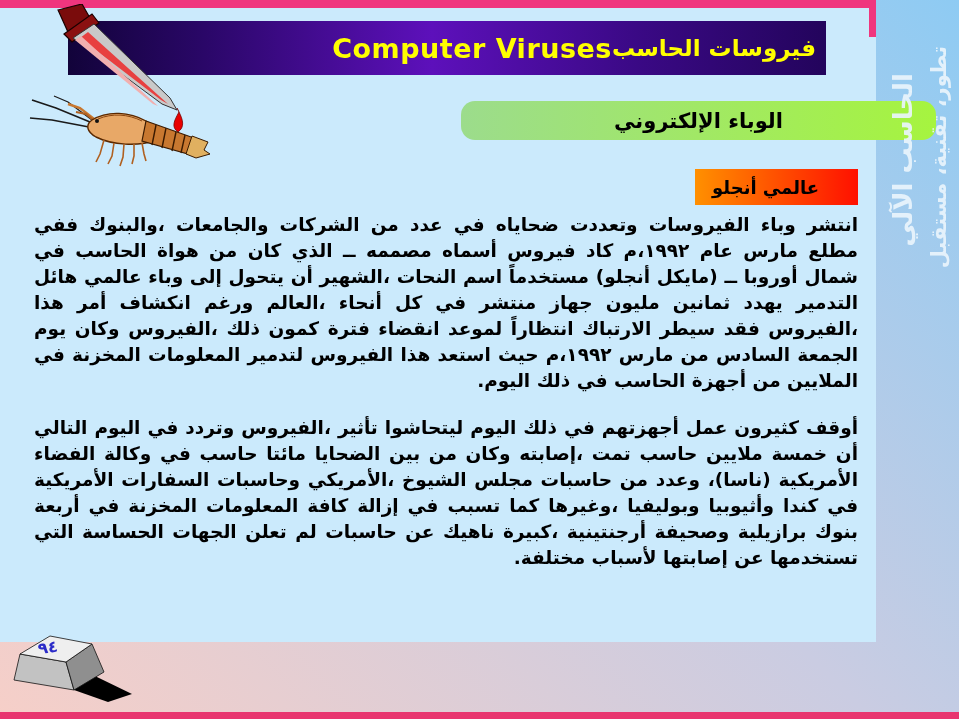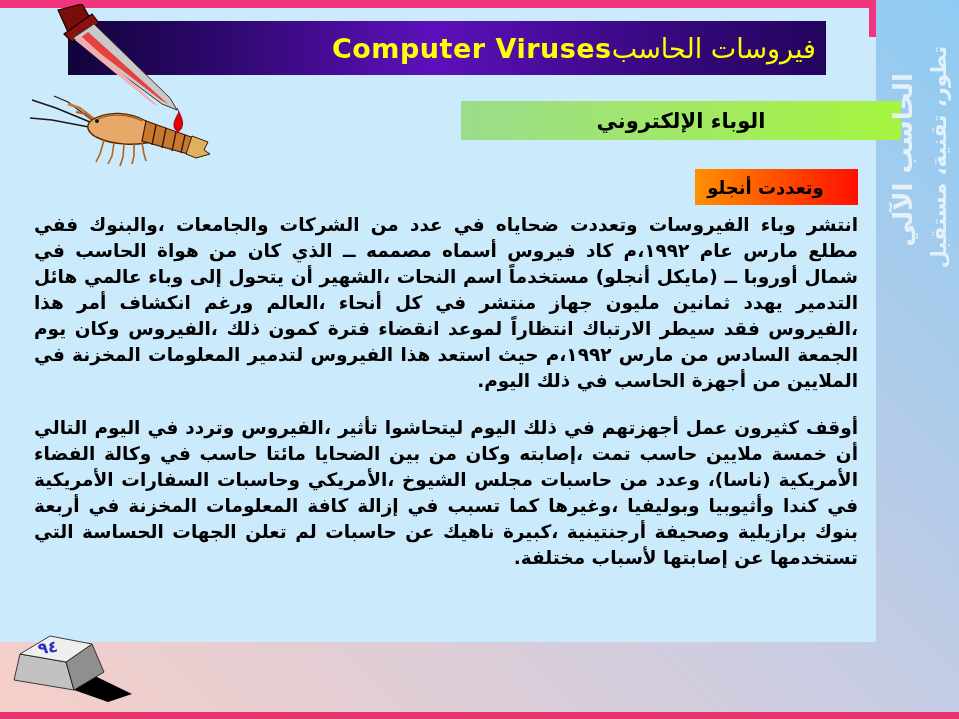--- a/index.html
+++ b/index.html
@@ -26,28 +26,28 @@
     position:absolute;left:68px;top:21px;width:758px;height:54px;
     background:linear-gradient(90deg,#12033A 0%,#2A0768 18%,#5D10BB 48%,#3A0985 75%,#23045C 100%);
     display:flex;align-items:center;justify-content:flex-end;
     padding-right:10px;box-sizing:border-box;
   }
   .title-en{
     color:#FFFF00;font-weight:bold;font-size:27px;letter-spacing:0.5px;
     font-family:"DejaVu Sans",sans-serif;
   }
   .title-ar{
-    color:#FFFF00;font-weight:normal;font-size:27px;
+    color:#FFFF00;font-weight:bold;font-size:23px;
     font-family:"DejaVu Sans",sans-serif;
   }
   
   .subtitle-bar{
-    position:absolute;left:461px;top:101px;width:440px;height:39px;
+    position:absolute;left:461px;top:101px;width:475px;height:39px;
     background:linear-gradient(90deg,#9CDC8C 0%,#A6F43F 100%);
-    display:flex;align-items:center;justify-content:center;
+    display:flex;align-items:center;justify-content:center;border-radius:14px;
   }
   .subtitle-bar span{color:#000;font-weight:bold;font-size:21px;}
   
   .topic-bar{
     position:absolute;left:695px;top:169px;width:163px;height:36px;
     background:linear-gradient(90deg,#FF9000 0%,#FF1000 100%);
     display:flex;align-items:center;justify-content:center;
     padding-right:22px;box-sizing:border-box;
   }
   .topic-bar span{color:#000;font-weight:bold;font-size:18px;}
@@ -88,21 +88,21 @@
   <div class="title-bar" dir="ltr">
     <span class="title-en">Computer Viruses</span>
       <span class="title-ar">فيروسات الحاسب</span>
   </div>
 
   <div class="subtitle-bar">
     <span>الوباء الإلكتروني</span>
   </div>
 
   <div class="topic-bar">
-    <span>وتعددت أنجلو</span>
+    <span>عالمي أنجلو</span>
   </div>
 
   <svg class="art" viewBox="0 0 192 166" xmlns="http://www.w3.org/2000/svg">
 
     <g>
       <polygon points="30,6 54,0 62,14 40,28" fill="#7A0C0C" stroke="#1a0000" stroke-width="1.2"></polygon>
       <polygon points="36,30 64,10 71,19 44,38" fill="#8B1010" stroke="#1a0000" stroke-width="1.2"></polygon>
 
       <polygon points="45,34 66,20 142,94 149,106 134,100" fill="#C9C9C9" stroke="#333" stroke-width="1"></polygon>
       <polygon points="52,34 60,28 140,100 133,96" fill="#E84040"></polygon>

